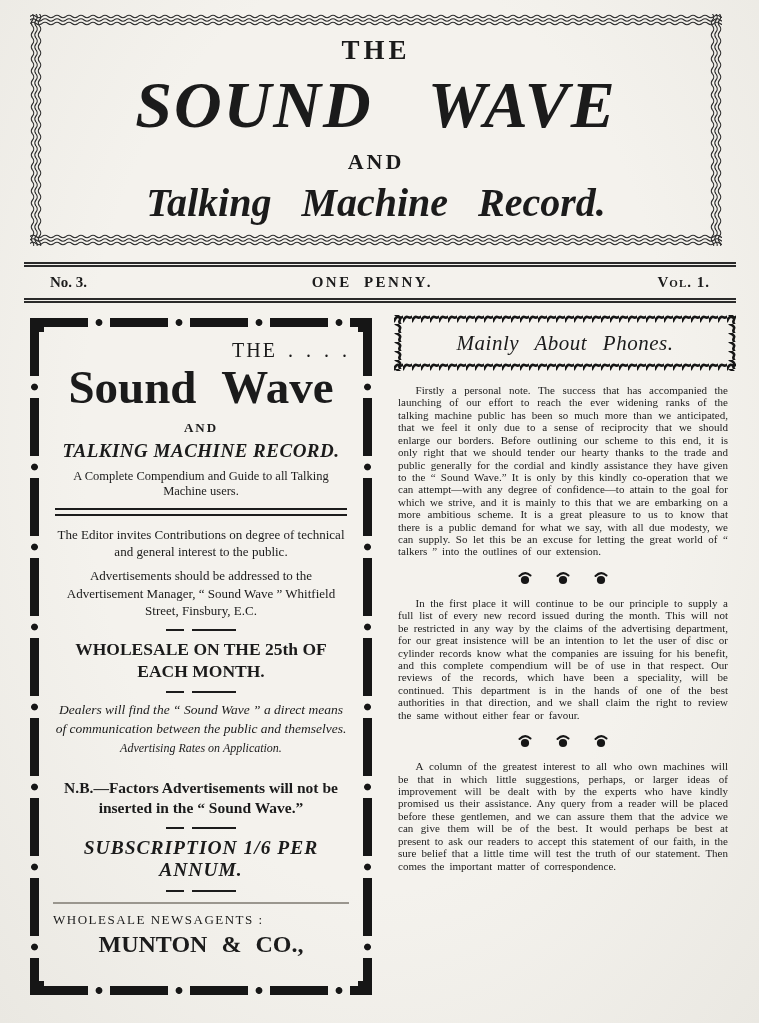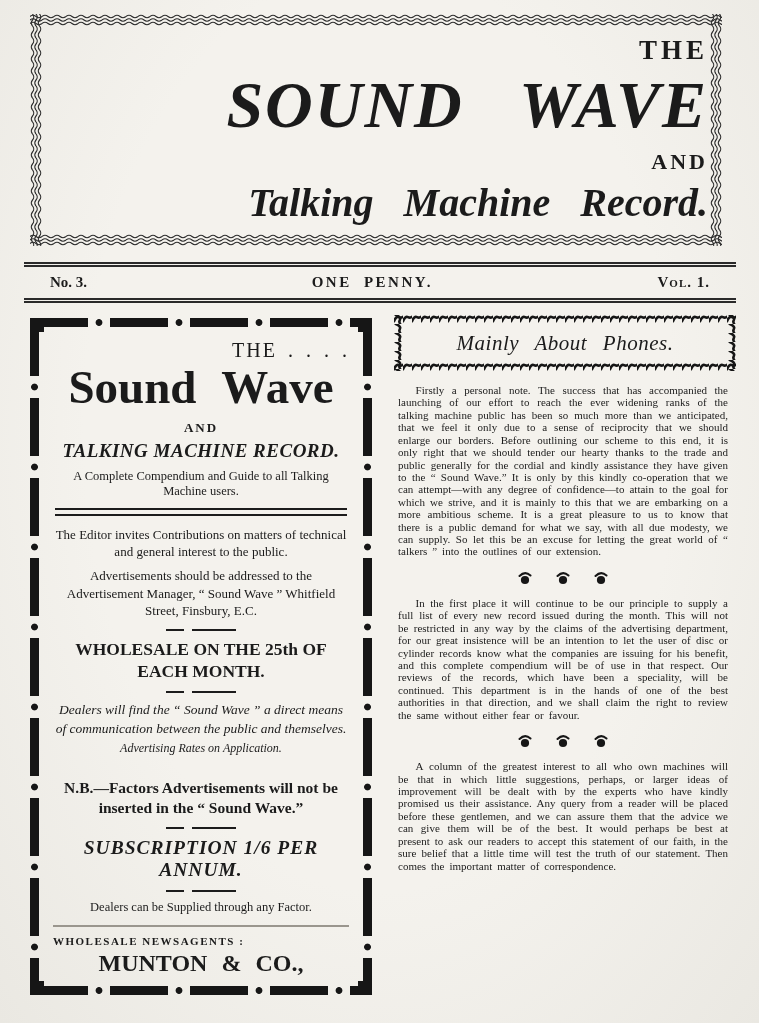--- a/index.html
+++ b/index.html
@@ -17,21 +17,21 @@
   
   .masthead{
     position:absolute;left:30px;top:14px;width:692px;height:232px;
   }
   .wave-h{position:absolute;left:0;width:100%;height:12px;}
   .wave-h.top{top:0;} .wave-h.bot{bottom:0;}
   .wave-v{position:absolute;top:0;width:12px;height:100%;}
   .wave-v.left{left:0;} .wave-v.right{right:0;}
   .masthead-inner{
     position:absolute;inset:14px;display:flex;flex-direction:column;
-    align-items:flex-end;justify-content:center;text-align:center;
+    align-items:center;justify-content:center;text-align:center;
   }
   .mast-the{font-size:27px;font-weight:bold;letter-spacing:4px;line-height:1;}
   .mast-title{
     font-size:66px;font-weight:bold;font-style:italic;line-height:1.05;
     word-spacing:38px;letter-spacing:2px;margin-top:6px;
   }
   .mast-and{font-size:22px;font-weight:bold;letter-spacing:3px;margin-top:10px;}
   .mast-sub{
     font-size:40px;font-weight:bold;font-style:italic;word-spacing:20px;
     margin-top:8px;line-height:1;
@@ -86,21 +86,21 @@
   .ad-note{font-size:13px;line-height:1.35;margin:6px 2px;}
   .dash-div{margin:9px auto 8px;height:2px;width:70px;
     background:linear-gradient(90deg,#1c1c1c 0 18px,rgba(0,0,0,0) 18px 26px,#1c1c1c 26px 70px);}
   .ad-published{font-size:17.5px;font-weight:bold;line-height:1.25;margin:4px 0;}
   .ad-dealers{font-size:13.5px;font-style:italic;line-height:1.4;margin:4px 0 2px;}
   .ad-rates{font-size:12px;font-style:italic;}
   .ad-nb{font-size:15.5px;font-weight:bold;line-height:1.3;margin-top:22px;}
   .ad-subscription{font-size:19.5px;font-weight:bold;font-style:italic;letter-spacing:1px;margin:4px 0;}
   .ad-factor{font-size:12.5px;margin-top:6px;}
   .thin-rule{border-top:2px solid #9a968e;margin:10px 0 8px;}
-  .ad-wholesale{font-size:11px;font-weight:bold;letter-spacing:1.5px;text-align:left;}
+  .ad-wholesale{font-size:13px;font-weight:normal;letter-spacing:1.5px;text-align:left;}
   .ad-munton{font-size:24px;font-weight:bold;word-spacing:8px;margin-top:3px;}
   .ad-addr1{font-size:17.5px;font-weight:bold;margin-top:3px;}
 
   
   .article{position:absolute;left:386px;top:315px;width:354px;}
   .title-box{position:relative;margin:0 4px 0 8px;height:56px;}
   .rope-h{position:absolute;left:0;width:100%;height:8px;}
   .rope-h.top{top:0;} .rope-h.bot{bottom:0;}
   .rope-v{position:absolute;top:0;width:8px;height:100%;}
   .rope-v.left{left:0;} .rope-v.right{right:0;}
@@ -179,40 +179,39 @@
 
     <div class="ad-inner">
       <div class="ad-the" data-interactable="false">THE . . . .</div>
       <div class="ad-title" data-interactable="false">Sound Wave</div>
       <div class="ad-and" data-interactable="false">AND</div>
       <div class="ad-sub" data-interactable="false">TALKING MACHINE RECORD.</div>
       <div class="ad-tagline" data-interactable="false">A Complete Compendium and Guide to all Talking Machine users.</div>
 
       <div class="double-rule" data-interactable="false"></div>
 
-      <div class="ad-note" data-interactable="false">The Editor invites Contributions on matters of technical and general interest to the public.</div>
+      <div class="ad-note" data-interactable="false">The Editor invites Contributions on degree of technical and general interest to the public.</div>
       <div class="ad-note" data-interactable="false">Advertisements should be addressed to the Advertisement Manager, “ Sound Wave ” Whitfield Street, Finsbury, E.C.</div>
 
       <div class="dash-div" data-interactable="false"></div>
 
       <div class="ad-published" data-interactable="false">WHOLESALE ON THE 25th OF EACH MONTH.</div>
 
       <div class="dash-div" data-interactable="false"></div>
 
       <div class="ad-dealers" data-interactable="false">Dealers will find the “ Sound Wave ” a direct means of communication between the public and themselves.</div>
       <div class="ad-rates" data-interactable="false">Advertising Rates on Application.</div>
       <div class="ad-nb" data-interactable="false">N.B.—Factors Advertisements will not be inserted in the “ Sound Wave.”</div>
 
       <div class="dash-div" data-interactable="false"></div>
 
       <div class="ad-subscription" data-interactable="false">SUBSCRIPTION 1/6 PER ANNUM.</div>
 
       <div class="dash-div" data-interactable="false"></div>
 
-      <div class="ad-factor" data-interactable="false">Dealers can be Supplied through any Factor.</div>
 
       <div class="thin-rule" data-interactable="false"></div>
 
       <div class="ad-wholesale" data-interactable="false">WHOLESALE NEWSAGENTS :</div>
       <div class="ad-munton" data-interactable="false">MUNTON &amp; CO.,</div>
 
     </div>
   </div>
 
   <div class="article" data-interactable="false">

